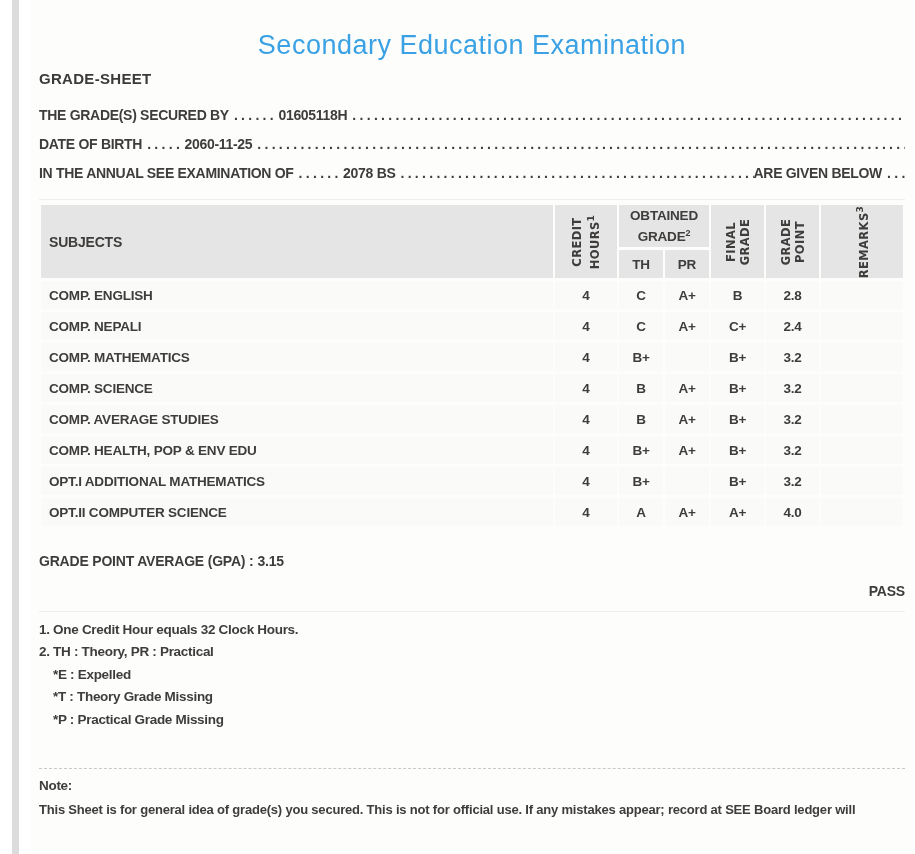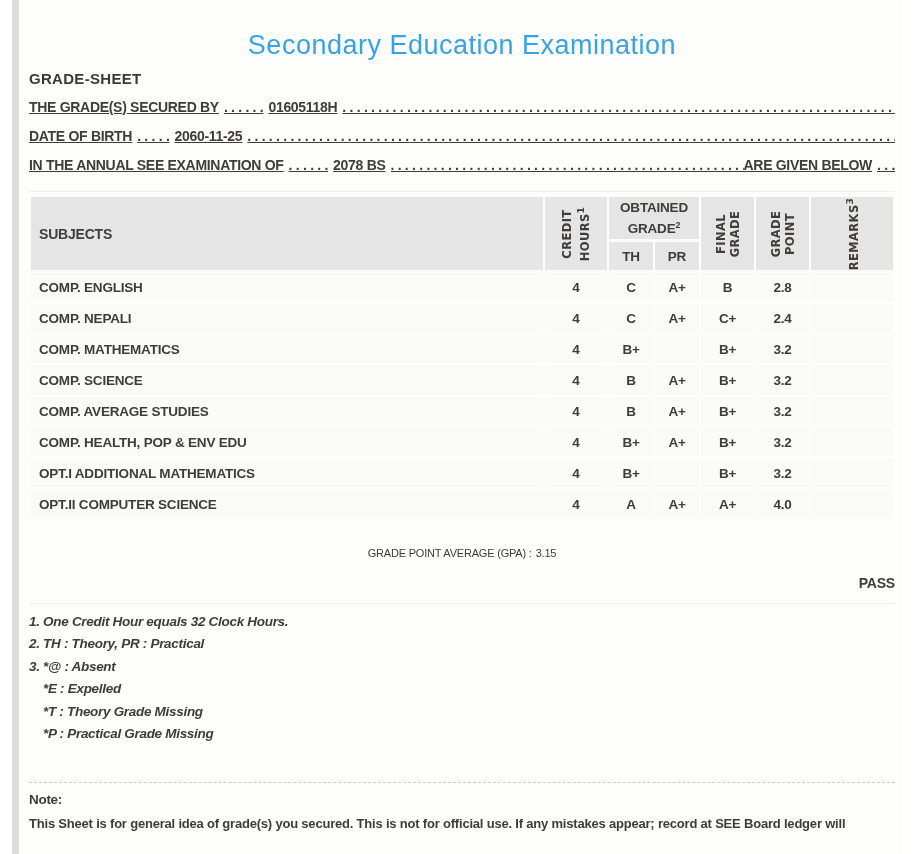--- a/index.html
+++ b/index.html
@@ -7,34 +7,34 @@
   .page {
     position:relative; width:915px; height:854px; background:#ffffff;
     overflow:hidden; font-family:"Liberation Sans","DejaVu Sans",sans-serif;
     color:#3e3d3b;
   }
   .left-bar {
     position:absolute; left:12px; top:0; width:7px; height:854px;
     background:#dcdcdc;
   }
   .sheet {
-    position:absolute; left:21px; top:0; width:882px; height:854px;
+    position:absolute; left:31px; top:0; width:882px; height:854px;
     background:#fdfdfc; padding:0 8px; overflow:hidden;
   }
   
   .top-section { padding-top:30px; padding-bottom:12px; border-bottom:1px solid #f1efeb; }
   .title {
     text-align:center; font-size:27px; font-weight:400; line-height:30px;
     color:#3aa2e4; letter-spacing:0.5px;
   }
   .subtitle {
     margin-top:10px; font-size:15px; font-weight:bold;
     line-height:18px; color:#3b3a38; letter-spacing:0.3px;
   }
-  .fields { margin-top:4px;text-decoration:underline; }
+  .fields { margin-top:12px; }
   .field-line {
     display:flex; align-items:center; height:29px; font-size:14px;
     font-weight:bold; letter-spacing:-0.3px; white-space:nowrap; overflow:hidden;
   }
   .field-line > span { flex:0 0 auto; margin-right:5px; }
   .field-line .fill {
     flex:1 1 auto; overflow:hidden; white-space:nowrap; margin-right:0;
   }
   .field-line .tail { margin-right:0; }
   
@@ -63,26 +63,26 @@
     text-align:center; vertical-align:middle; font-size:13.5px;
     letter-spacing:-0.2px; line-height:17px;
   }
   th.sub-h { text-align:center; vertical-align:middle; font-size:13.5px; letter-spacing:-0.2px; }
   sup { font-size:9px; }
   td { height:28px; vertical-align:middle; font-size:13.5px; letter-spacing:-0.2px; }
   td.subject-cell { text-align:left; padding-left:8px; }
   td.num-cell { text-align:center; }
   
   .summary { padding-top:22px; padding-bottom:10px; border-bottom:1px solid #f1efeb; }
-  .gpa-line { text-align:center; font-size:11px; font-weight:normal; letter-spacing:-0.2px; line-height:20px; }
+  .gpa-line { text-align:left; font-size:14px; font-weight:bold; letter-spacing:-0.2px; line-height:20px; }
   .gpa-line .gpa-value { margin-left:4px; }
   .result-line { text-align:right; margin-top:10px; font-size:14px; font-weight:bold; line-height:20px; letter-spacing:-0.2px; }
   
   .footnotes { padding-top:7px; }
-  .footnote-line { font-size:13.5px; font-weight:bold; letter-spacing:-0.3px; line-height:22.4px;font-style:italic; }
+  .footnote-line { font-size:13.5px; font-weight:bold; letter-spacing:-0.3px; line-height:22.4px; }
   .footnote-line.indent { padding-left:14px; }
   
   .dashed-sep { margin-top:37px; border-top:1px dashed #c9c9c9; height:0; }
   .note-label { margin-top:8px; font-size:13.5px; font-weight:bold; letter-spacing:-0.3px; line-height:18px; }
   .note-text { margin-top:5px; font-size:13px; font-weight:bold; letter-spacing:-0.2px; line-height:19px; }
 </style>
 </head>
 <body>
 
 <div class="page">
@@ -234,21 +234,20 @@
     <div class="summary">
       <div class="gpa-line">
         <span>GRADE POINT AVERAGE (GPA) :</span><span class="gpa-value">3.15</span>
       </div>
       <div class="result-line">PASS</div>
     </div>
 
     <div class="footnotes">
       <div class="footnote-line">1. One Credit Hour equals 32 Clock Hours.</div>
       <div class="footnote-line">2. TH : Theory, PR : Practical</div>
-      <div class="footnote-line">3. *@ : Absent</div>
       <div class="footnote-line indent">*E : Expelled</div>
       <div class="footnote-line indent">*T : Theory Grade Missing</div>
       <div class="footnote-line indent">*P : Practical Grade Missing</div>
     </div>
 
     <div class="dashed-sep"></div>
     <div class="note-label">Note:</div>
     <div class="note-text">This Sheet is for general idea of grade(s) you secured. This is not for official use. If any mistakes appear; record at SEE Board ledger will</div>
 
   </div>

